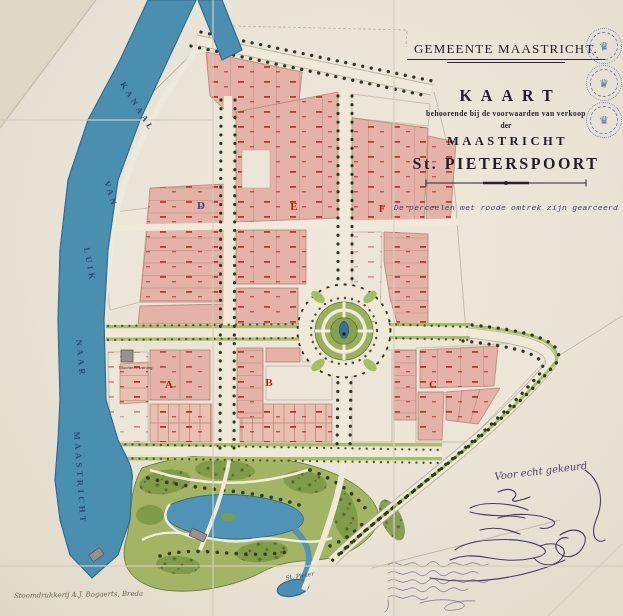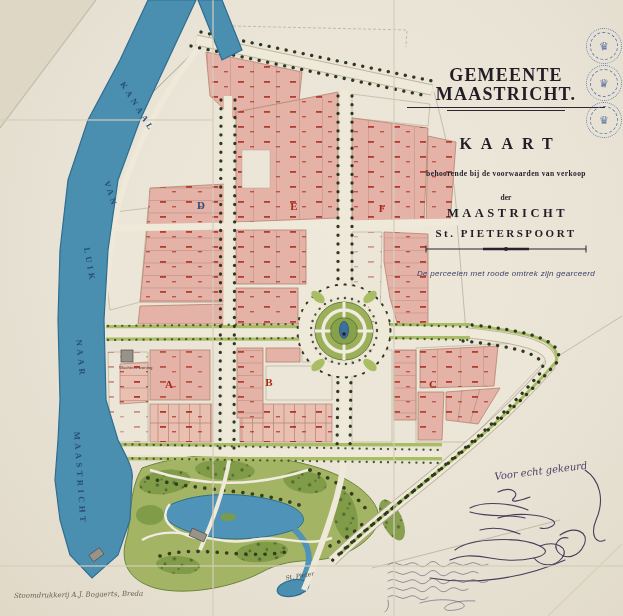--- a/index.html
+++ b/index.html
@@ -30,31 +30,31 @@
   .faint{stroke:#b1a896;stroke-width:.7;fill:none;}
   .bldg{fill:#98938a;stroke:#4f4b44;stroke-width:.7;}
   .ctext{font:bold 8.5px "Liberation Serif",serif;fill:#274b79;letter-spacing:3.5px;}
   .blk{font:bold 11px "Liberation Serif",serif;}
   .tiny-label{font:4.4px "Liberation Sans",sans-serif;fill:#3a3a34;}
   .road-label{font:italic 6px "DejaVu Serif",serif;fill:#4a4a42;}
   .script{font:italic 10px "DejaVu Serif",serif;fill:#4a4268;}
   .imprint{font:italic 7px "DejaVu Serif",serif;fill:#6d6057;}
   
   .title-block{position:absolute;left:390px;top:42px;width:232px;text-align:center;color:#201d26;z-index:5;}
-  .t-gem{font-weight:bold;font-size:18px;line-height:1.05;letter-spacing:1.2px;margin-top:24px;}
+  .t-gem{font-weight:normal;font-size:13px;line-height:1.05;letter-spacing:1.2px;}
   .t-rule{margin:3px auto 0;width:198px;border-top:1.7px solid #2a2732;}
   .t-rule2{margin:2px auto 0;width:118px;border-top:1.1px solid #2a2732;}
   .t-kaart{font-weight:bold;font-size:16px;letter-spacing:9px;text-indent:9px;margin-top:24px;}
-  .t-small{font-weight:bold;font-size:7.5px;margin-top:16px;letter-spacing:.4px;}
-  .t-der{font-weight:bold;font-size:7.5px;margin-top:15px;}
+  .t-small{font-weight:bold;font-size:7.5px;margin-top:4px;letter-spacing:.4px;}
+  .t-der{font-weight:bold;font-size:7.5px;margin-top:3px;}
   .t-perc{font-weight:bold;font-size:12.5px;letter-spacing:3.5px;text-indent:3px;margin-top:4px;}
-  .t-gate{font-weight:bold;font-size:11px;letter-spacing:2.5px;margin-top:6px;}
+  .t-gate{font-weight:bold;font-size:16px;letter-spacing:2.5px;margin-top:6px;}
   .t-scale{font-style:italic;font-size:9px;font-family:"DejaVu Serif",serif;margin-top:11px;color:#2a2834;}
   .t-bar{margin-top:2px;}
-  .t-note{font-style:italic;font-size:8px;font-family:Liberation Sans, sans-serif;color:#3d4166;margin-top:10px;letter-spacing:.3px;}
+  .t-note{font-style:italic;font-size:8px;font-family:Liberation Mono, monospace;color:#3d4166;margin-top:10px;letter-spacing:.3px;}
   
   .stamp{position:absolute;left:586px;width:34px;height:34px;border:1.6px dotted #5570a8;
          border-radius:50%;display:flex;align-items:center;justify-content:center;opacity:.85;z-index:6;}
   .stamp .ring{position:absolute;inset:3px;border:1px dashed #5570a8;border-radius:50%;}
   .stamp .crown{font-size:11px;color:#47649e;line-height:1;}
 </style>
 </head>
 <body>
 
 <div id="scan">

